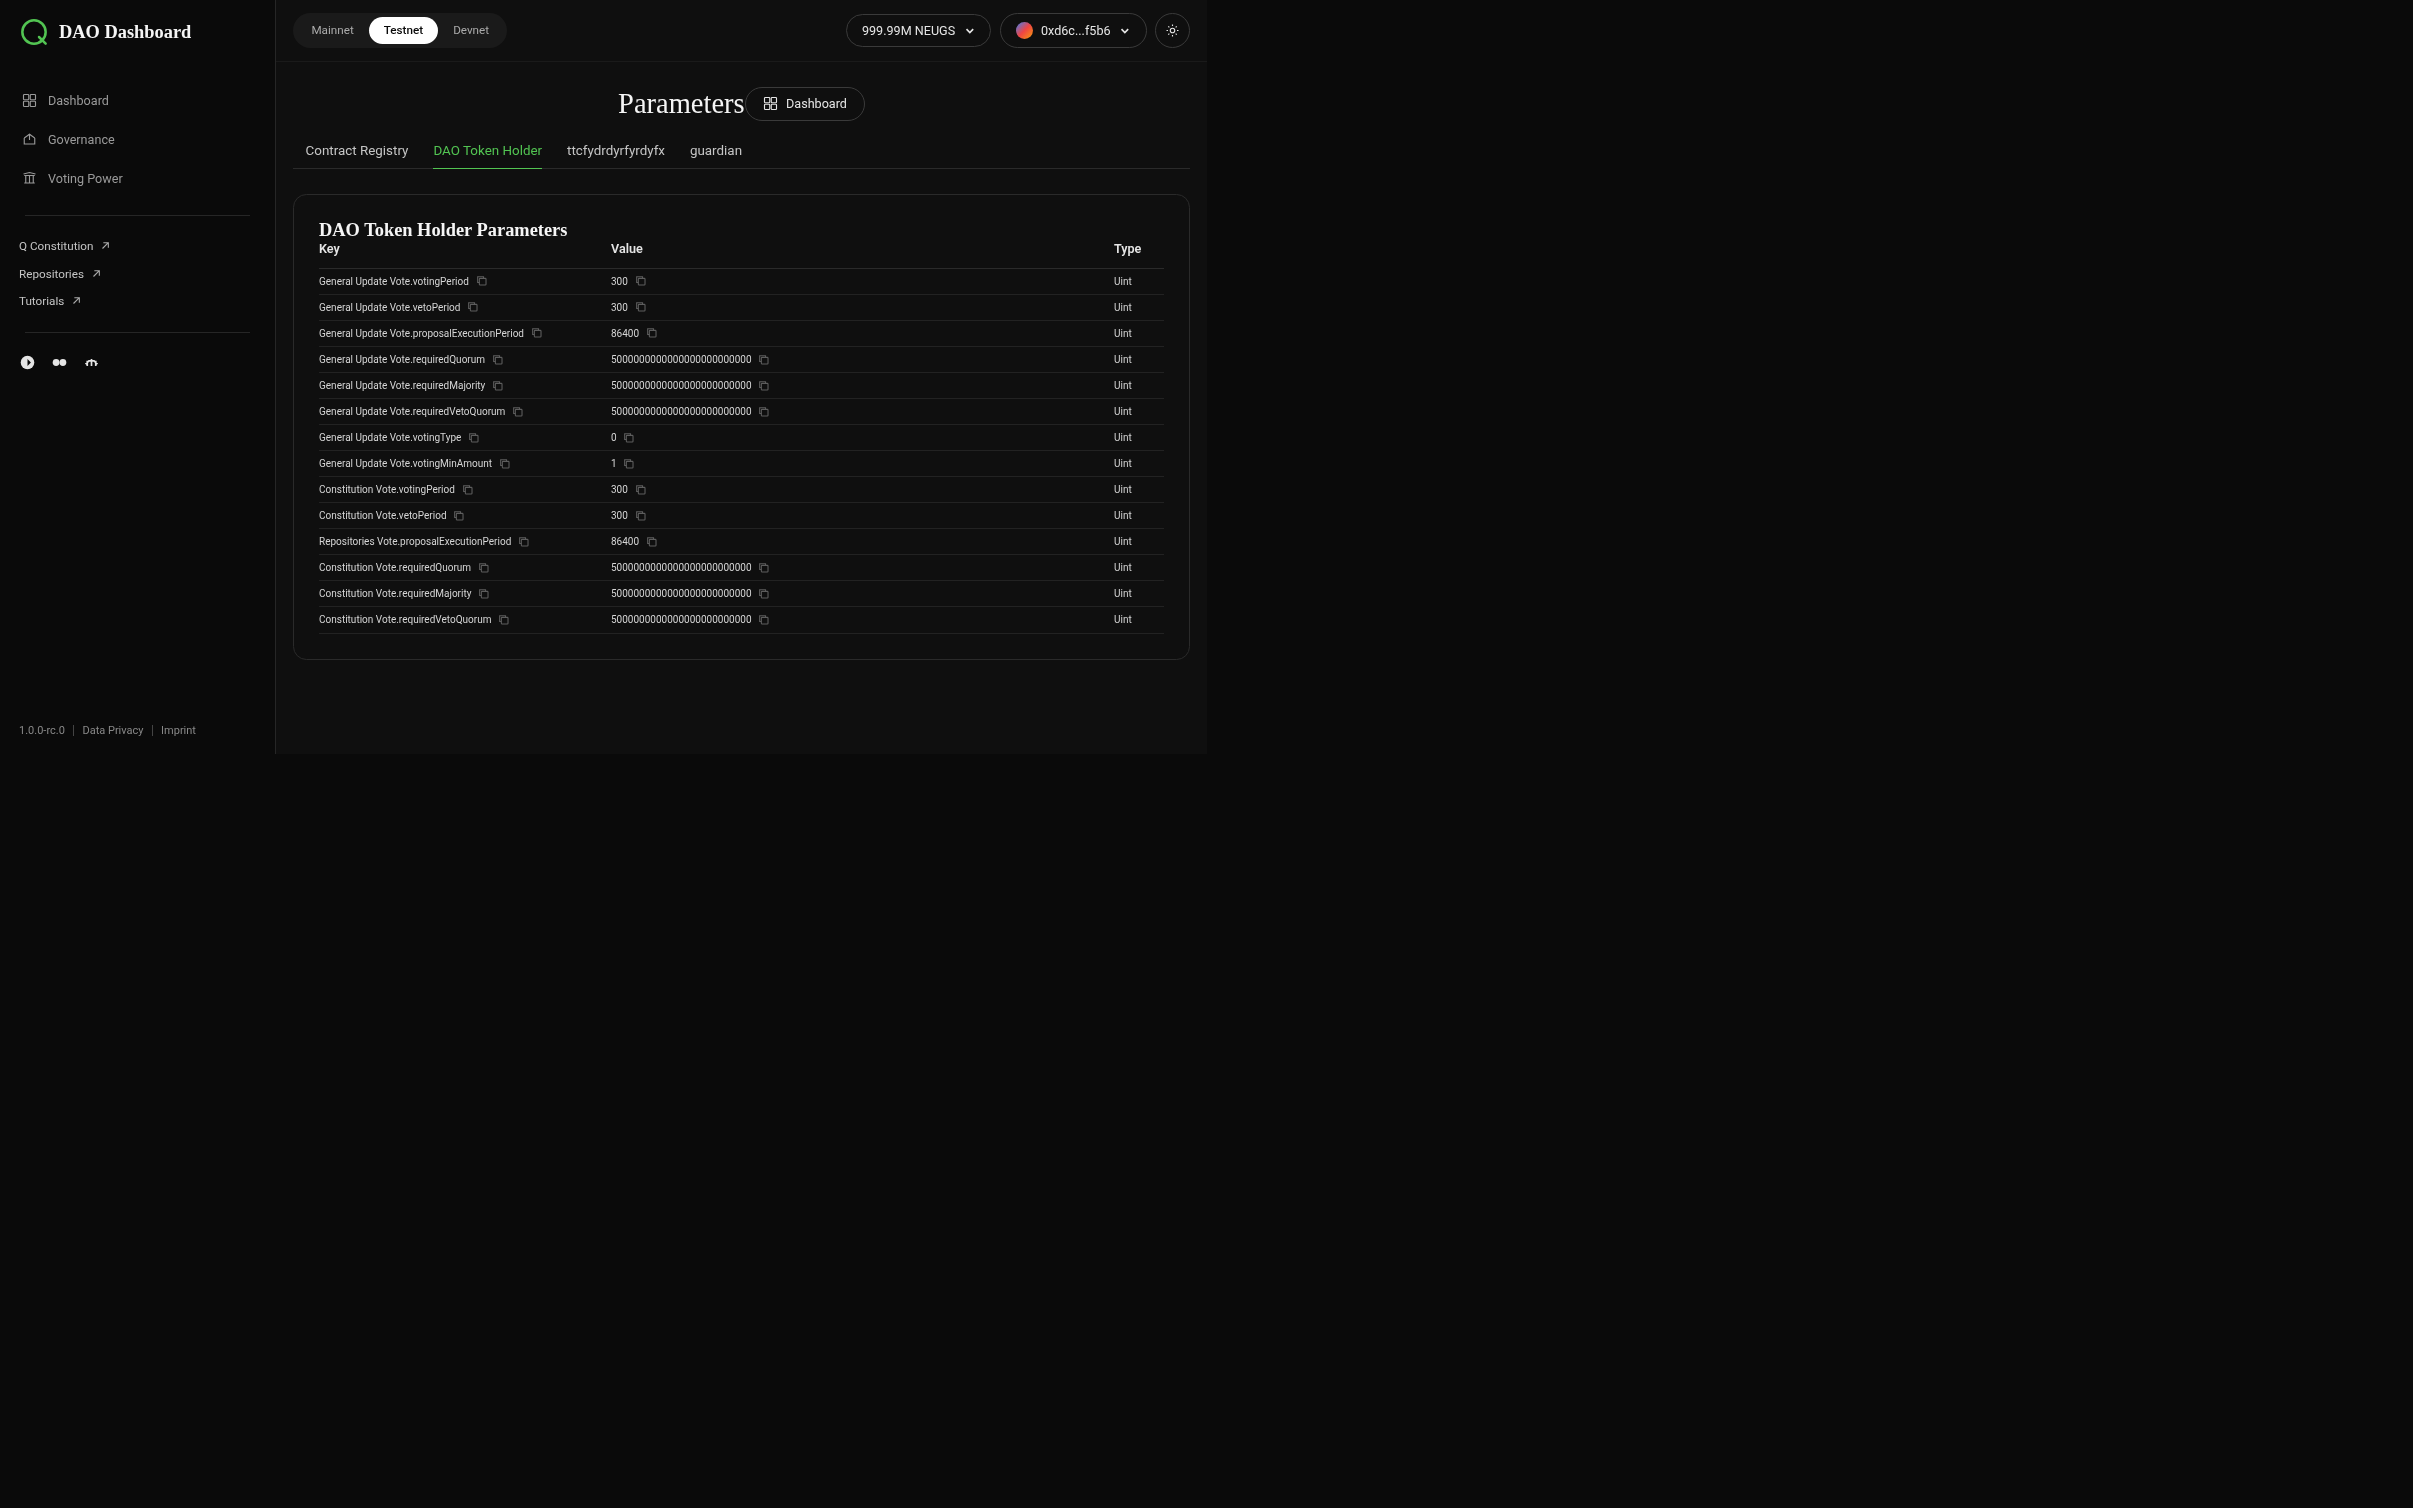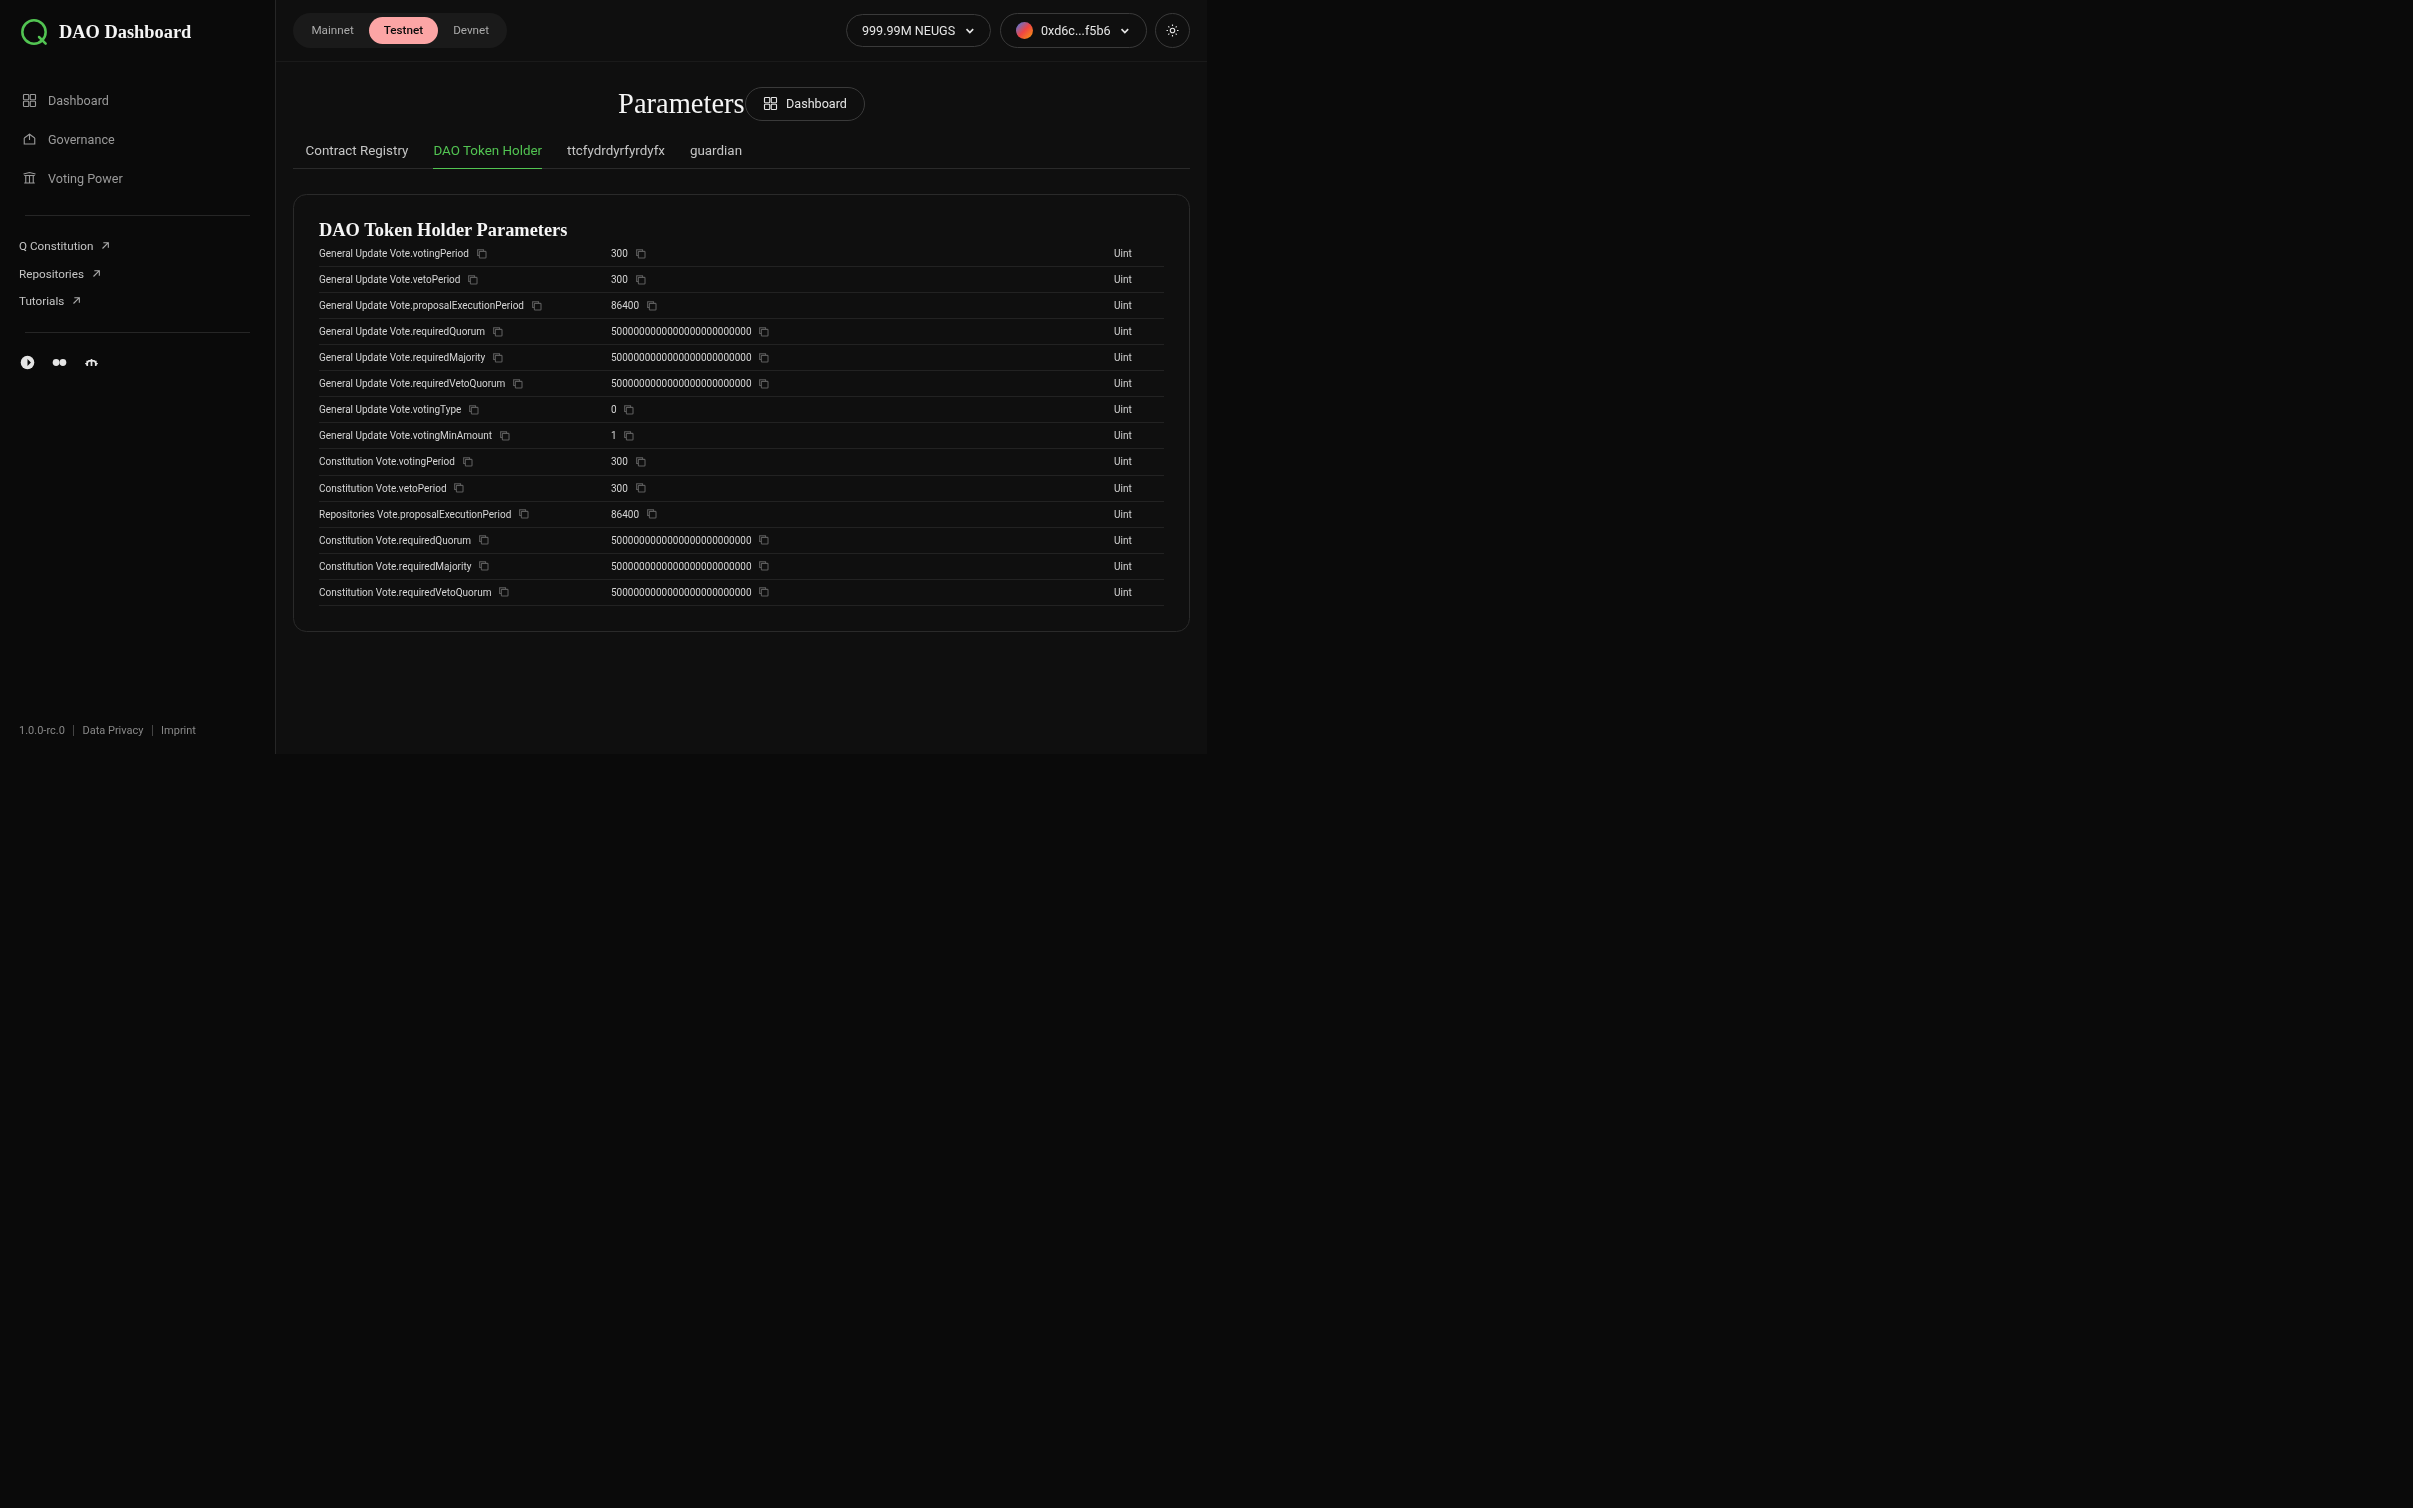--- a/index.html
+++ b/index.html
@@ -157,21 +157,21 @@
 
 .network-tab {
   padding: 6.7px 15px;
   border-radius: 17px;
   font-size: 11.7px;
   cursor: pointer;
   color: #aaa;
 }
 
 .network-tab.active {
-  background: #fca5a5;
+  background: #ffffff;
   color: #0a0a0a;
   font-weight: 500;
 }
 
 .topbar-right {
   display: flex;
   align-items: center;
   gap: 8.4px;
 }
 
@@ -463,20 +463,25 @@
       <div class="tabs" id="tabs">
           <div class="tab">Contract Registry</div>
           <div class="tab active">DAO Token Holder</div>
           <div class="tab">ttcfydrdyrfyrdyfx</div>
           <div class="tab">guardian</div>
         </div>
 
       <div class="panel">
         <h2 class="panel-title">DAO Token Holder Parameters</h2>
         <div class="params-table">
+          <div class="table-header">
+            <div class="col-key">Key</div>
+            <div class="col-value">Value</div>
+            <div class="col-type">Type</div>
+          </div>
           <div id="table-body">
               <div class="table-row">
                 <div class="col-key cell">
                   <span>General Update Vote.votingPeriod</span>
                   <svg class="copy-icon" viewBox="0 0 14 14" fill="none" stroke="#aaa" stroke-width="1.3">
                     <rect x="4" y="4" width="8" height="8" rx="1"></rect>
                     <path d="M4 9 L2 9 L2 2 L9 2 L9 4"></path>
                   </svg>
                 </div>
                 <div class="col-value cell">

